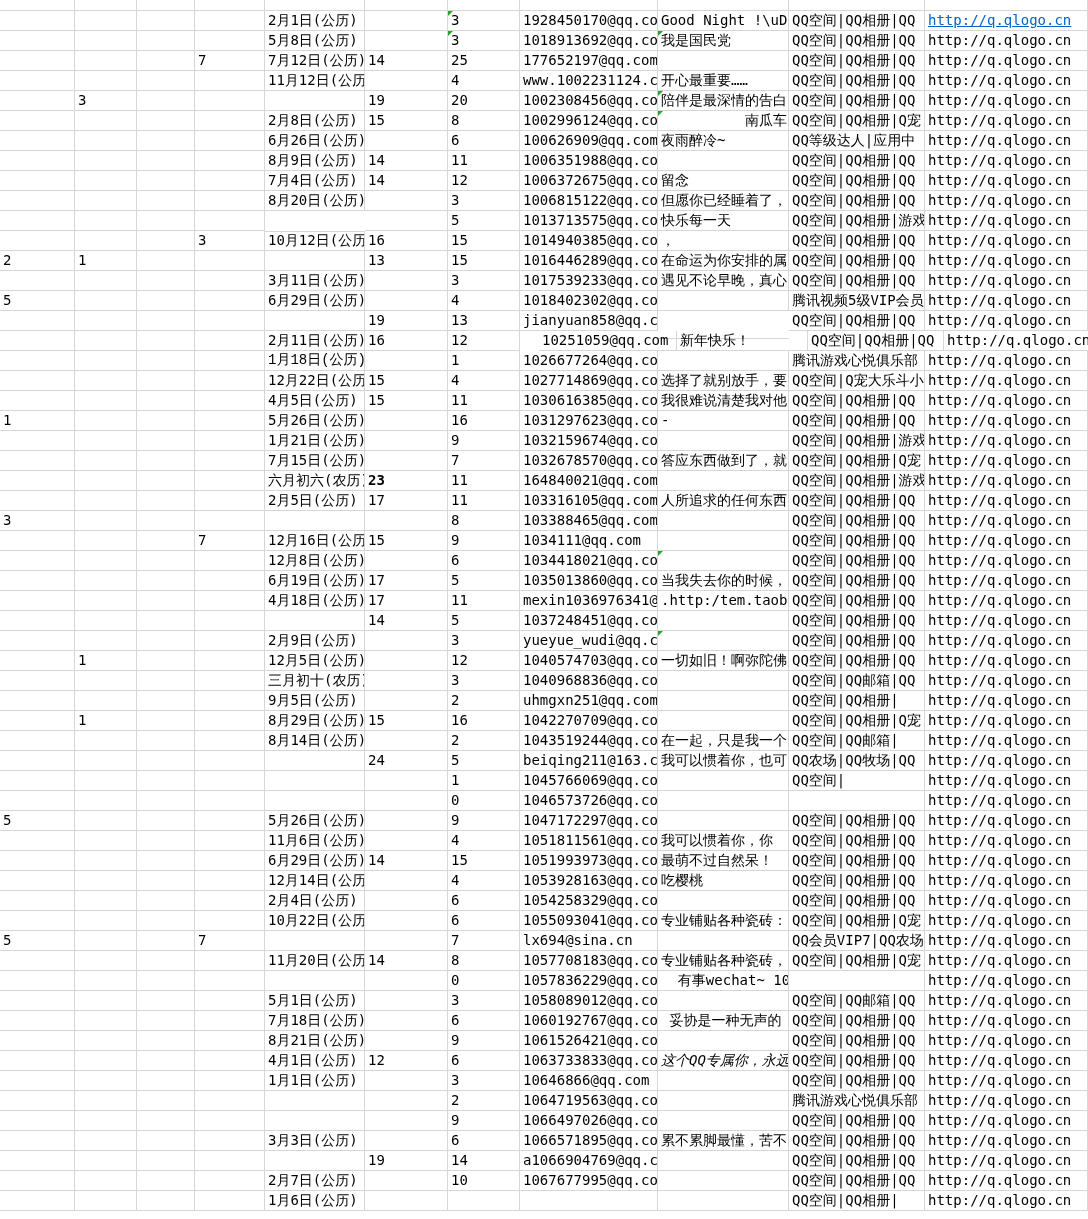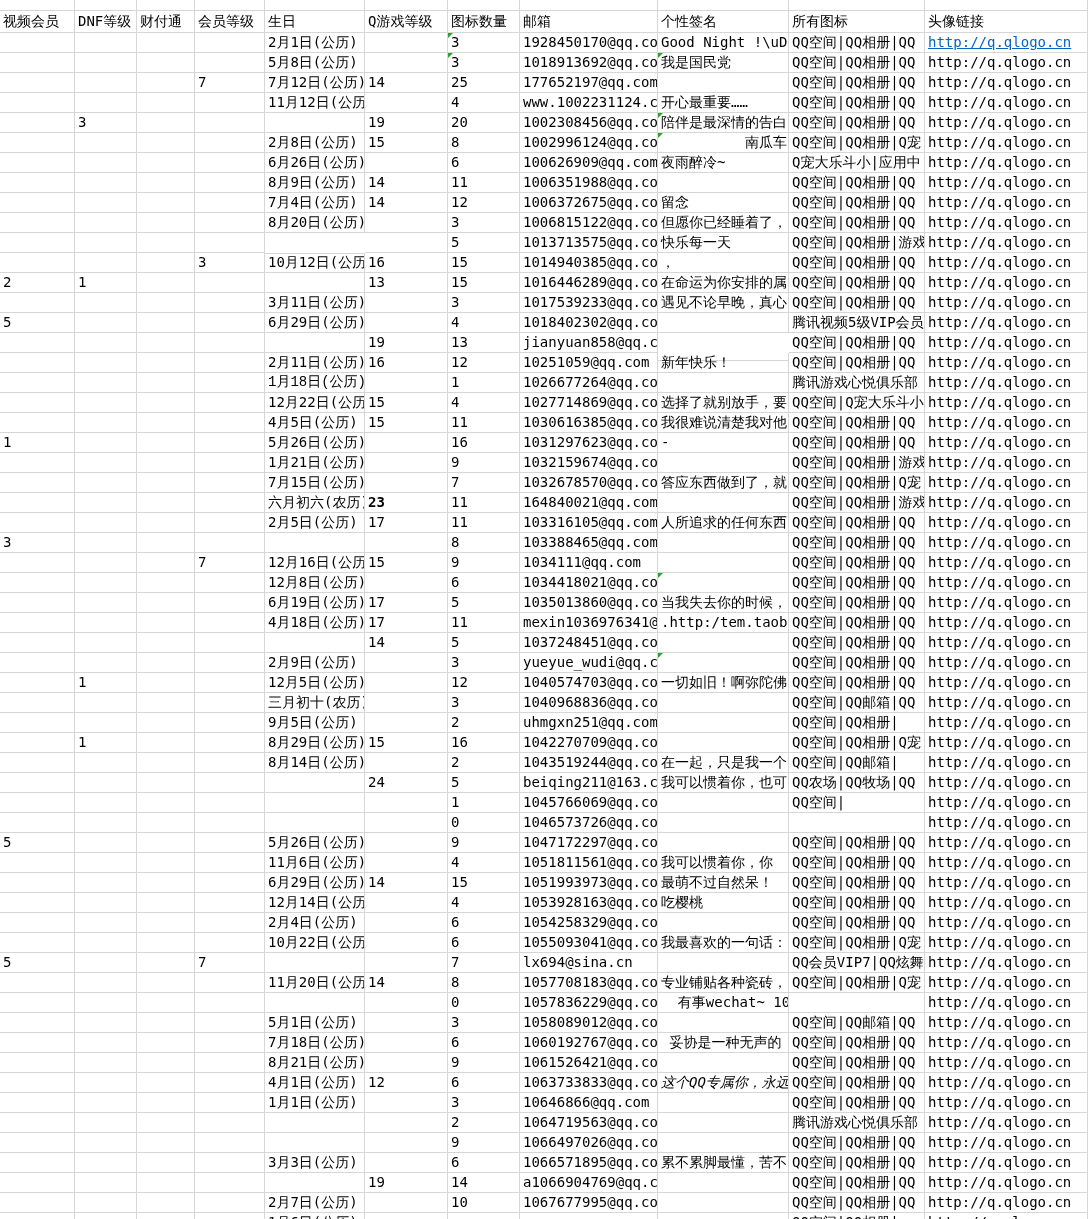--- a/index.html
+++ b/index.html
@@ -34,33 +34,20 @@
       <div class="cell" style="width: 58px;"></div>
       <div class="cell" style="width: 70px;"></div>
       <div class="cell" style="width: 100px;"></div>
       <div class="cell" style="width: 83px;"></div>
       <div class="cell" style="width: 72px;"></div>
       <div class="cell" style="width: 138px;"></div>
       <div class="cell" style="width: 131px;"></div>
       <div class="cell" style="width: 136px;"></div>
       <div class="cell" style="width: 163px;"></div>
     </div>
-    <div class="row hdr">
-      <div class="cell" style="width: 75px;">视频会员</div>
-      <div class="cell" style="width: 62px;">DNF等级</div>
-      <div class="cell" style="width: 58px;">财付通</div>
-      <div class="cell" style="width: 70px;">会员等级</div>
-      <div class="cell" style="width: 100px;">生日</div>
-      <div class="cell" style="width: 83px;">Q游戏等级</div>
-      <div class="cell" style="width: 72px;">图标数量</div>
-      <div class="cell" style="width: 138px;">邮箱</div>
-      <div class="cell" style="width: 131px;">个性签名</div>
-      <div class="cell" style="width: 136px;">所有图标</div>
-      <div class="cell" style="width: 163px;">头像链接</div>
-    </div>
     <div class="row">
       <div class="cell" style="width: 75px;"></div>
       <div class="cell" style="width: 62px;"></div>
       <div class="cell" style="width: 58px;"></div>
       <div class="cell" style="width: 70px;"></div>
       <div class="cell" style="width: 100px;">2月1日(公历)</div>
       <div class="cell" style="width: 83px;"></div>
       <div class="cell" style="width: 72px;">3<span class="tri"></span></div>
       <div class="cell" style="width: 138px;">1928450170@qq.com</div>
       <div class="cell" style="width: 131px;">Good Night !\uD83</div>
@@ -135,21 +122,21 @@
     <div class="row">
       <div class="cell" style="width: 75px;"></div>
       <div class="cell" style="width: 62px;"></div>
       <div class="cell" style="width: 58px;"></div>
       <div class="cell" style="width: 70px;"></div>
       <div class="cell" style="width: 100px;">6月26日(公历)</div>
       <div class="cell" style="width: 83px;"></div>
       <div class="cell" style="width: 72px;">6</div>
       <div class="cell" style="width: 138px;">100626909@qq.com</div>
       <div class="cell" style="width: 131px;">夜雨醉冷~</div>
-      <div class="cell" style="width: 136px;">Q宠大乐斗小|应用中</div>
+      <div class="cell" style="width: 136px;">QQ等级达人|应用中</div>
       <div class="cell" style="width: 163px;"><span>http://q.qlogo.cn</span></div>
     </div>
     <div class="row">
       <div class="cell" style="width: 75px;"></div>
       <div class="cell" style="width: 62px;"></div>
       <div class="cell" style="width: 58px;"></div>
       <div class="cell" style="width: 70px;"></div>
       <div class="cell" style="width: 100px;">8月9日(公历)</div>
       <div class="cell" style="width: 83px;">14</div>
       <div class="cell" style="width: 72px;">11</div>
@@ -263,21 +250,21 @@
       <div class="cell" style="width: 163px;"><span>http://q.qlogo.cn</span></div>
     </div>
     <div class="row">
       <div class="cell" style="width: 75px;"></div>
       <div class="cell" style="width: 62px;"></div>
       <div class="cell" style="width: 58px;"></div>
       <div class="cell" style="width: 70px;"></div>
       <div class="cell" style="width: 100px;">2月11日(公历)</div>
       <div class="cell" style="width: 83px;">16</div>
       <div class="cell" style="width: 72px;">12</div>
-      <div class="cell" style="width: 138px;">10251059@qq.com</div>
+      <div class="cell" style="width: 138px; margin-left: 19px;">10251059@qq.com</div>
       <div class="cell" style="width: 131px;">新年快乐！</div>
       <div class="cell" style="width: 136px;">QQ空间|QQ相册|QQ</div>
       <div class="cell" style="width: 163px;"><span>http://q.qlogo.cn</span></div>
     </div>
     <div class="row">
       <div class="cell" style="width: 75px;"></div>
       <div class="cell" style="width: 62px;"></div>
       <div class="cell" style="width: 58px;"></div>
       <div class="cell" style="width: 70px;"></div>
       <div class="cell" style="width: 100px; font-family: Liberation Mono, monospace;">1月18日(公历)</div>
@@ -641,35 +628,35 @@
     </div>
     <div class="row">
       <div class="cell" style="width: 75px;"></div>
       <div class="cell" style="width: 62px;"></div>
       <div class="cell" style="width: 58px;"></div>
       <div class="cell" style="width: 70px;"></div>
       <div class="cell" style="width: 100px;">10月22日(公历)</div>
       <div class="cell" style="width: 83px;"></div>
       <div class="cell" style="width: 72px;">6</div>
       <div class="cell" style="width: 138px;">1055093041@qq.com</div>
-      <div class="cell" style="width: 131px;">我最喜欢的一句话：</div>
+      <div class="cell" style="width: 131px;">专业铺贴各种瓷砖：</div>
       <div class="cell" style="width: 136px;">QQ空间|QQ相册|Q宠</div>
       <div class="cell" style="width: 163px;"><span>http://q.qlogo.cn</span></div>
     </div>
     <div class="row">
       <div class="cell" style="width: 75px;">5</div>
       <div class="cell" style="width: 62px;"></div>
       <div class="cell" style="width: 58px;"></div>
       <div class="cell" style="width: 70px;">7</div>
       <div class="cell" style="width: 100px;"></div>
       <div class="cell" style="width: 83px;"></div>
       <div class="cell" style="width: 72px;">7</div>
       <div class="cell" style="width: 138px;">lx694@sina.cn</div>
       <div class="cell" style="width: 131px;"></div>
-      <div class="cell" style="width: 136px;">QQ会员VIP7|QQ炫舞</div>
+      <div class="cell" style="width: 136px;">QQ会员VIP7|QQ农场</div>
       <div class="cell" style="width: 163px;"><span>http://q.qlogo.cn</span></div>
     </div>
     <div class="row">
       <div class="cell" style="width: 75px;"></div>
       <div class="cell" style="width: 62px;"></div>
       <div class="cell" style="width: 58px;"></div>
       <div class="cell" style="width: 70px;"></div>
       <div class="cell" style="width: 100px;">11月20日(公历)</div>
       <div class="cell" style="width: 83px;">14</div>
       <div class="cell" style="width: 72px;">8</div>

